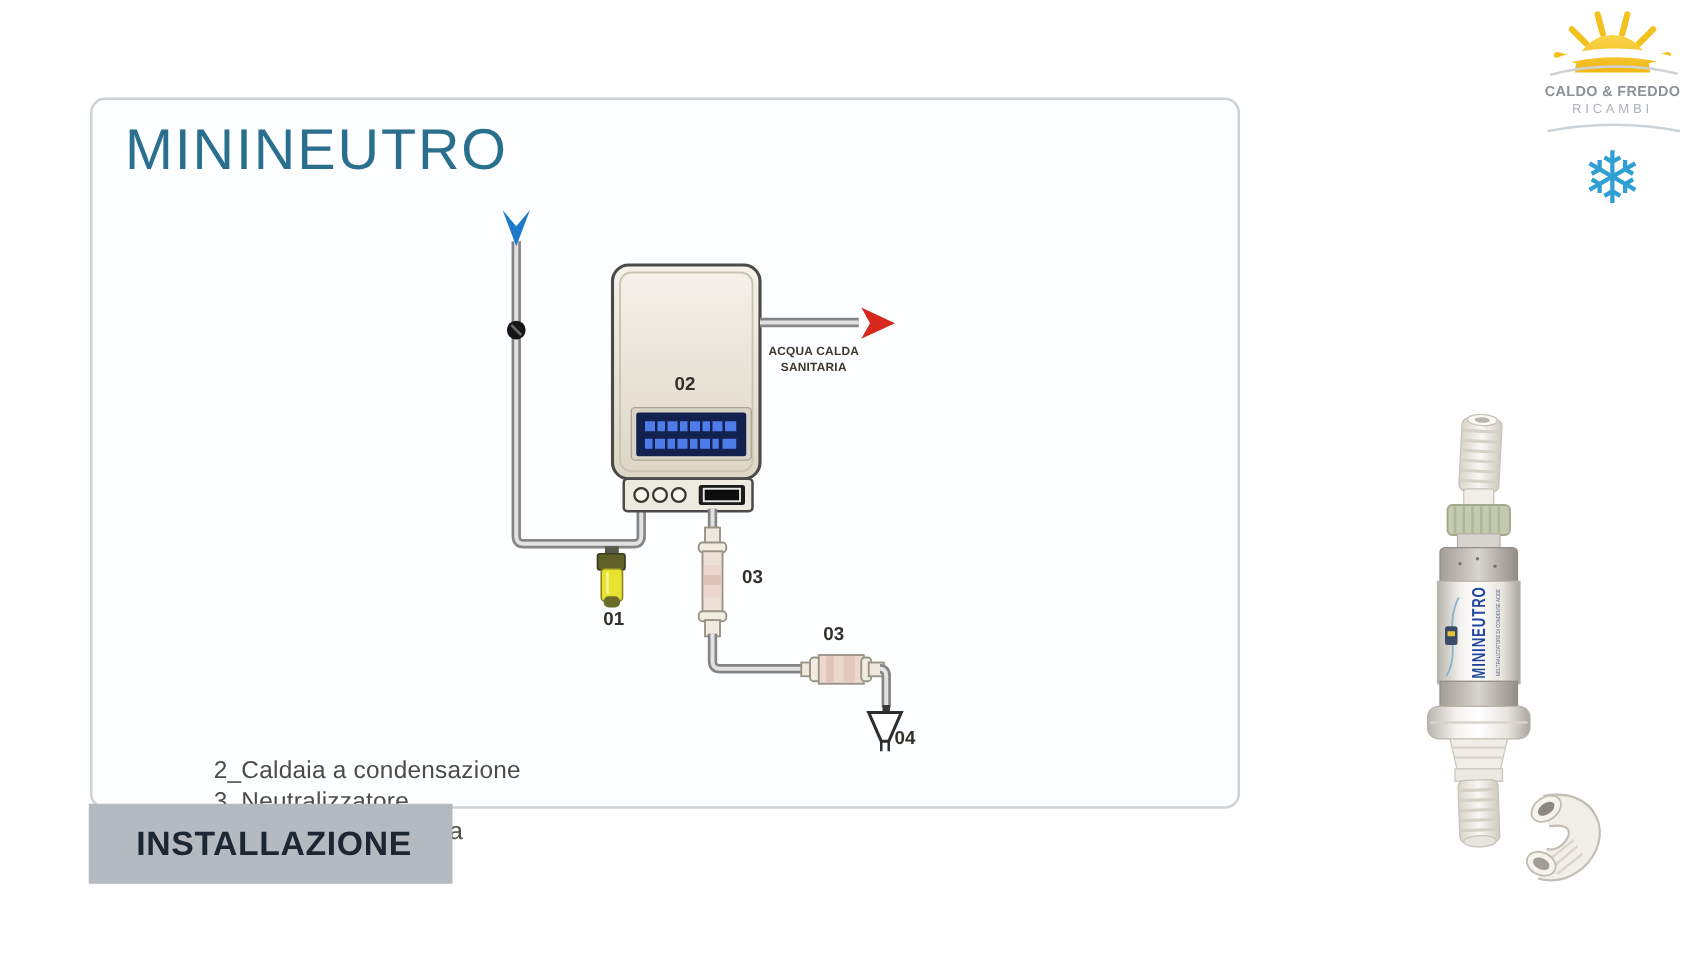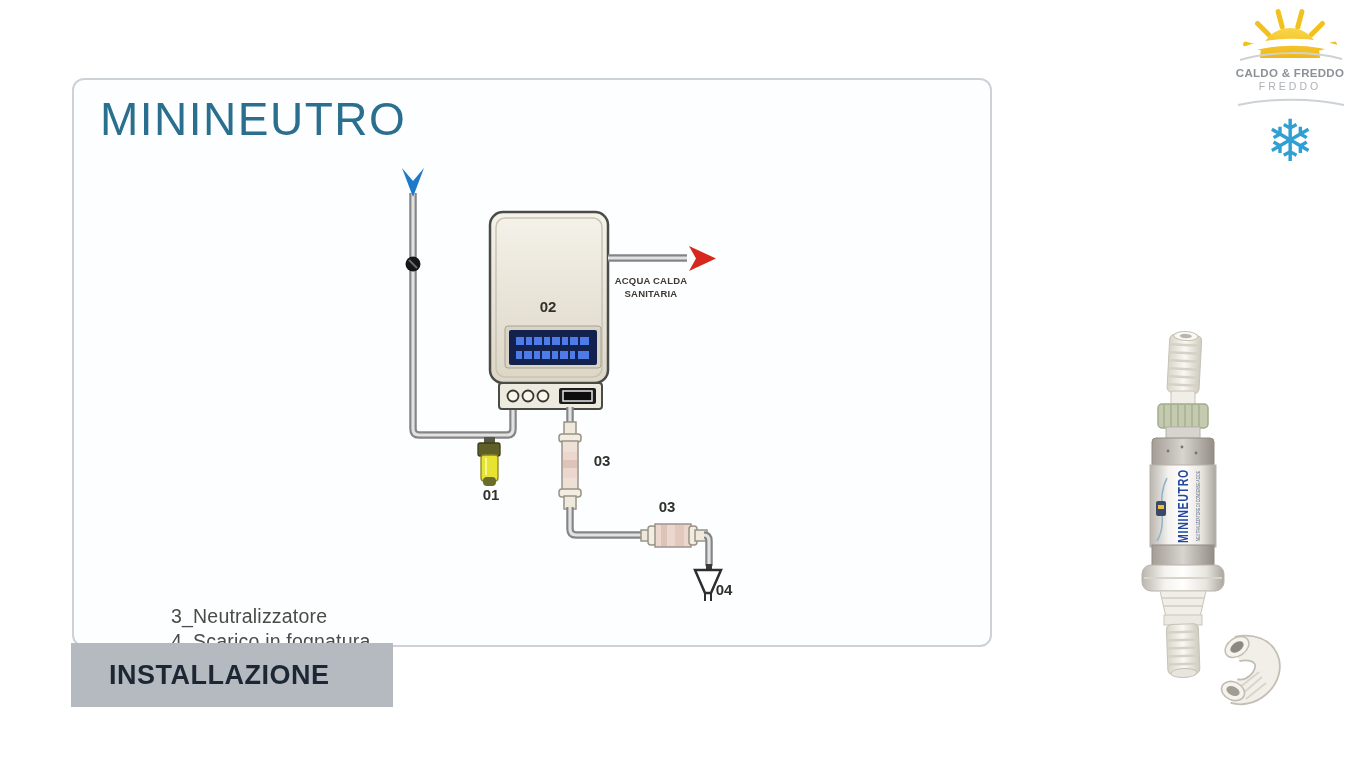--- a/index.html
+++ b/index.html
@@ -23,21 +23,21 @@
   .diagram text{font-family:"Liberation Sans",sans-serif;}
   .pipe-o{fill:none;stroke:#858585;stroke-width:7.5;}
   .pipe-i{fill:none;stroke:#e2e2e2;stroke-width:3.2;}
   .num-label{font-size:15px;font-weight:bold;fill:#32302a;}
   .flow-label{font-size:9.5px;font-weight:bold;fill:#3e382f;letter-spacing:.2px;}
   .legend{
     position:absolute;left:97px;top:524px;
     font-size:19.5px;color:#4b4b48;line-height:24.5px;letter-spacing:.2px;
   }
   .banner{
-    position:absolute;left:71px;top:643px;width:322px;height:64px;
+    position:absolute;left:71px;top:643px;width:291px;height:64px;
     background:var(--banner-bg);color:var(--banner-text);
     font-size:27px;font-weight:bold;letter-spacing:.5px;
     line-height:64px;padding-left:38px;box-sizing:border-box;
   }
   .logo{
     position:absolute;left:1232px;top:6px;width:116px;text-align:center;
   }
   .logo-name{
     font-size:11.5px;font-weight:bold;color:var(--logo-text);
     letter-spacing:.3px;margin-top:1px;white-space:nowrap;
@@ -53,20 +53,21 @@
     position:absolute;left:1120px;top:325px;width:200px;height:390px;
   }
   .product text{font-family:"Liberation Sans",sans-serif;}
 </style>
 </head>
 <body>
 
 <div class="panel">
   <div class="page-title">MININEUTRO</div>
   <div class="legend">
+    <div>2_Caldaia a condensazione</div>
     <div>3_Neutralizzatore</div>
     <div>4_Scarico in fognatura</div>
   </div>
 </div>
 
 <svg class="diagram" viewBox="380 160 390 470" xmlns="http://www.w3.org/2000/svg">
   <defs>
     <linearGradient id="boilerGrad" x1="0" y1="0" x2="0" y2="1">
       <stop offset="0" stop-color="#f5f2ea"></stop>
         <stop offset="1" stop-color="#dcd6c6"></stop>
@@ -195,21 +196,21 @@
       <line x1="65.8" y1="21" x2="69.9" y2="5.6"></line>
       <line x1="50.2" y1="21" x2="46.1" y2="5.6"></line>
       <line x1="36.8" y1="28.8" x2="25.5" y2="17.5"></line>
       <line x1="29" y1="42.2" x2="13.6" y2="38.1"></line>
     </g>
     <path d="M28,52 A30,30 0 0 1 88,52 Z" fill="url(#sunGrad)"></path>
     <path d="M6,47 C35,33 82,33 112,45" stroke="#ffffff" stroke-width="7" fill="none"></path>
     <path d="M8,54 C38,45 80,45 110,53" stroke="#cdd2d6" stroke-width="2" fill="none"></path>
   </svg>
   <div class="logo-name">CALDO &amp; FREDDO</div>
-  <div class="logo-sub">FREDDO</div>
+  <div class="logo-sub">RICAMBI</div>
   <svg width="116" height="8" viewBox="0 0 116 8">
     <path d="M6,7 C38,0 80,0 112,7" stroke="#cdd2d6" stroke-width="2" fill="none"></path>
   </svg>
   <div class="snowflake">❄</div>
 </div>
 
 <svg class="product" viewBox="0 0 200 390" xmlns="http://www.w3.org/2000/svg">
   <defs>
     <linearGradient id="cylGrad" x1="0" y1="0" x2="1" y2="0">
       <stop offset="0" stop-color="#b9b5ae"></stop>

